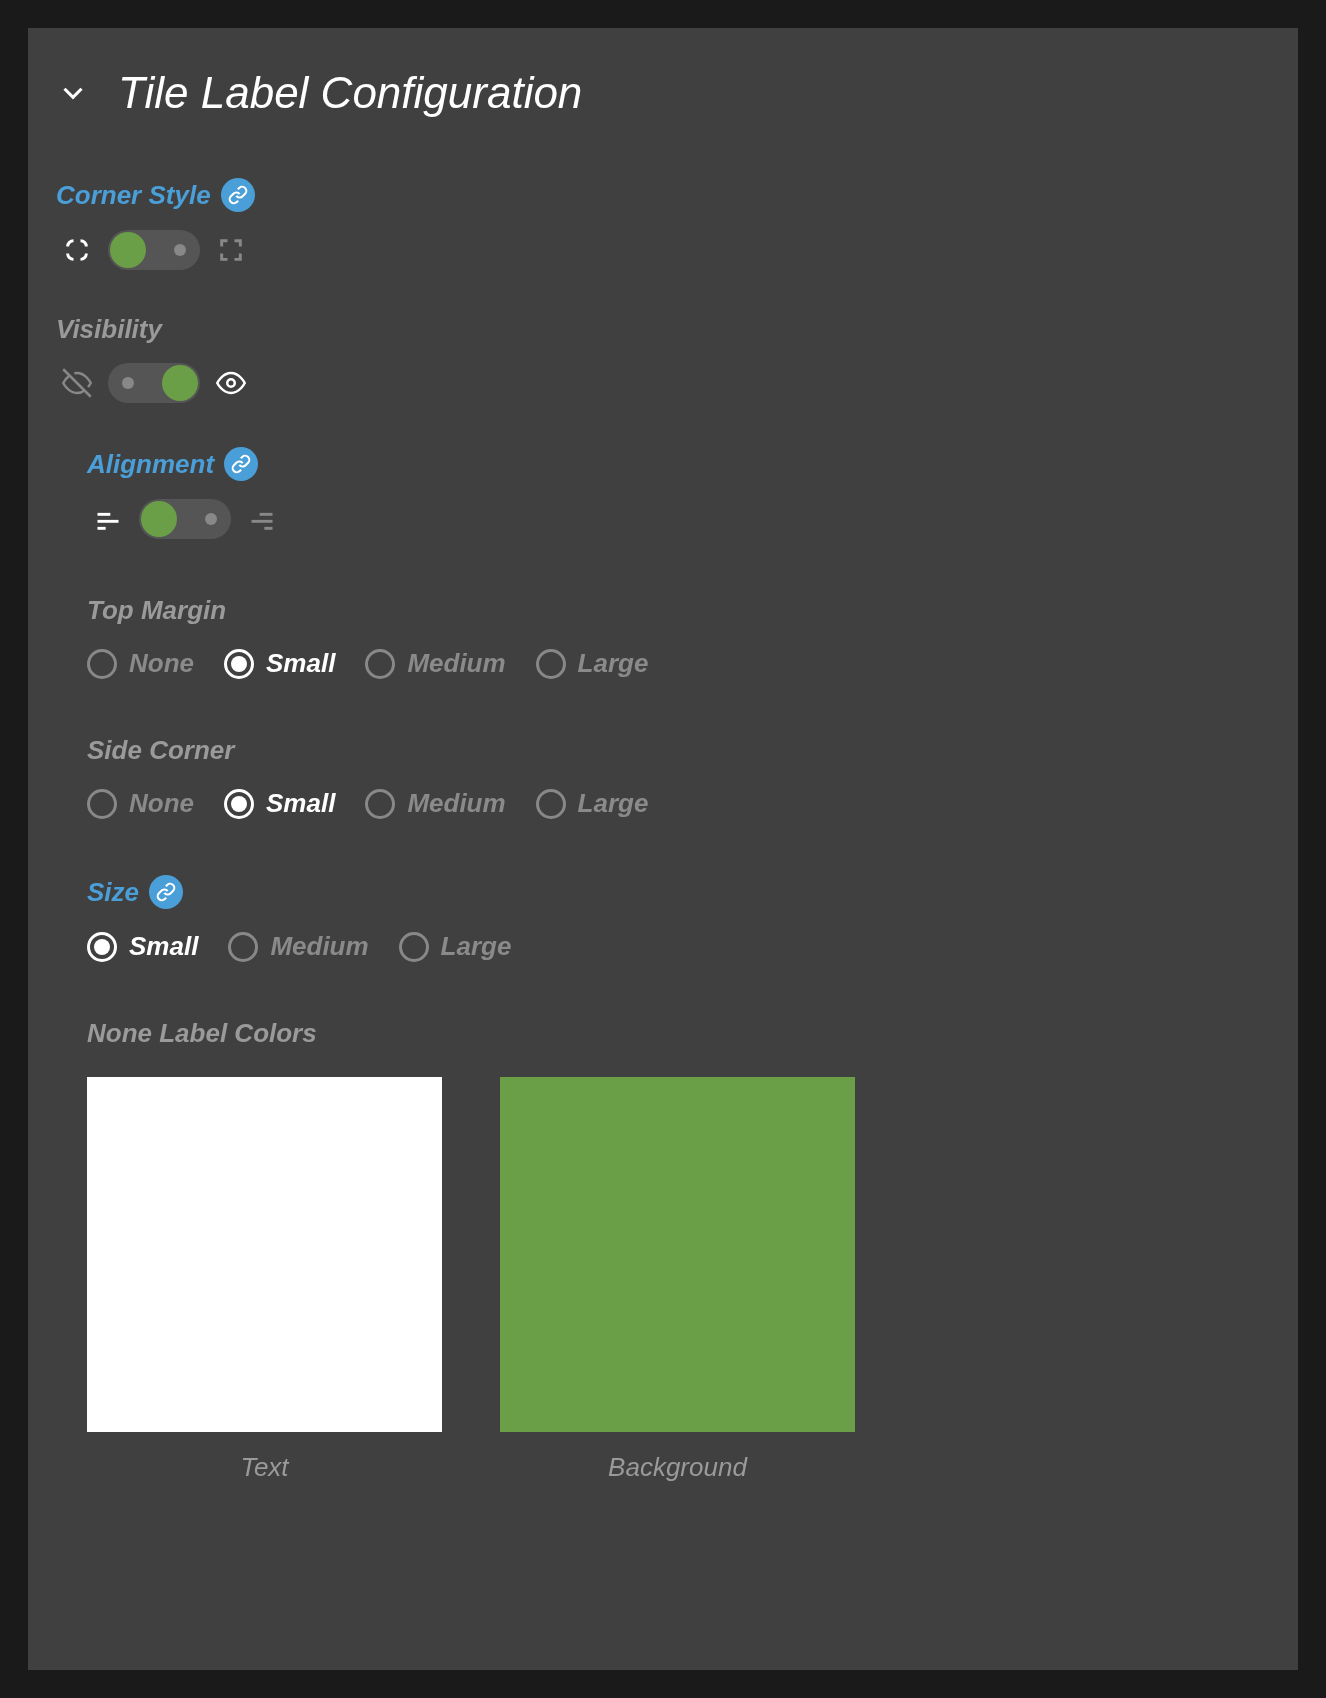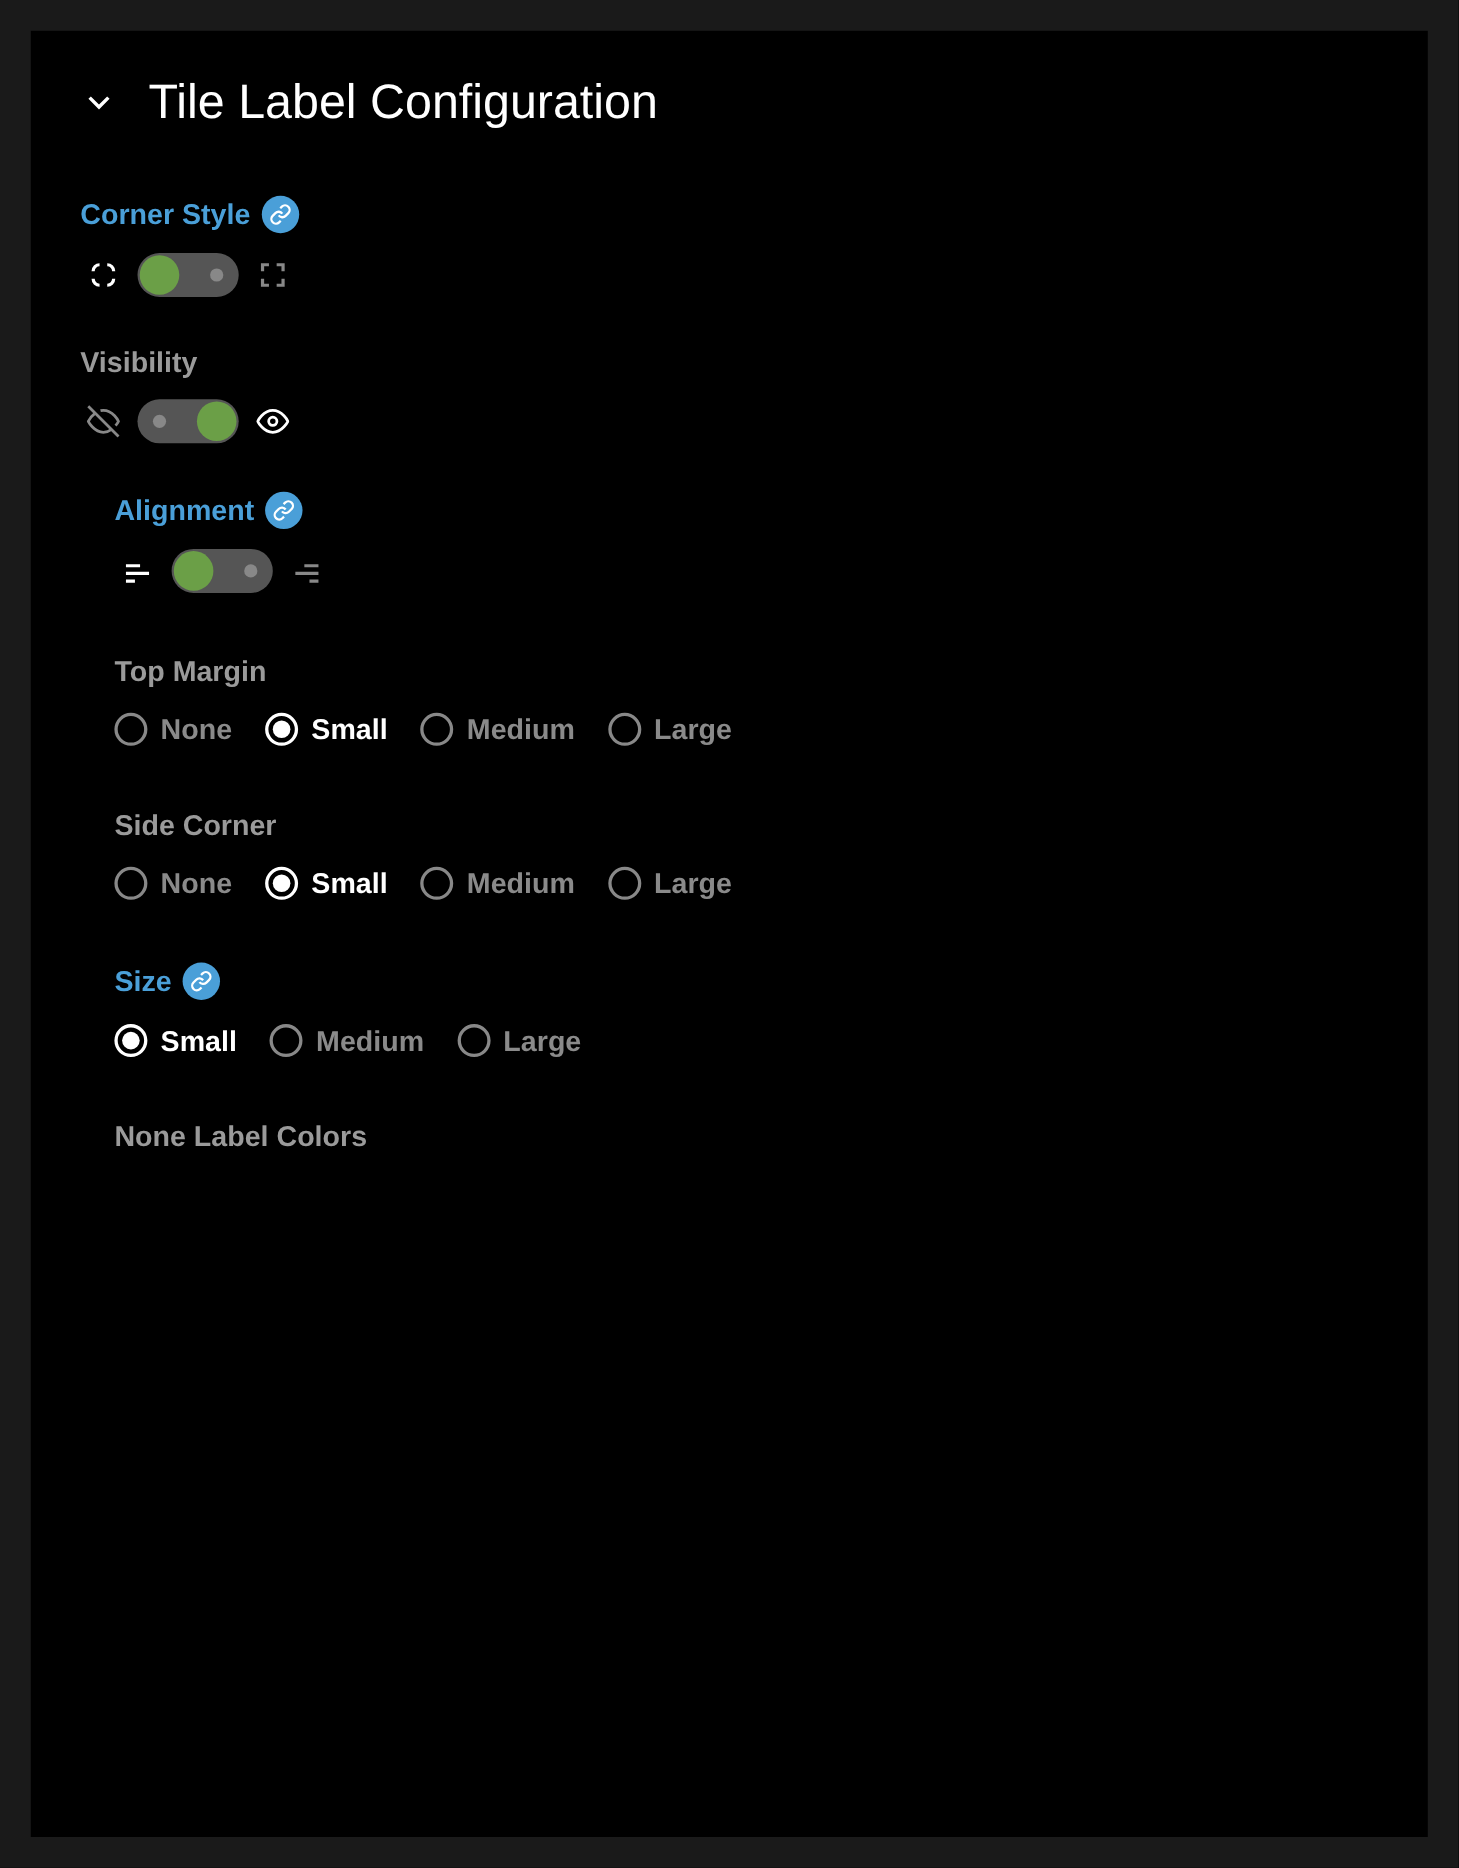--- a/index.html
+++ b/index.html
@@ -4,24 +4,25 @@
 <style>
   * { box-sizing: border-box; margin: 0; padding: 0; }
   html, body { width: 1326px; height: 1698px; }
   body {
     background: #1a1a1a;
     font-family: -apple-system, BlinkMacSystemFont, "Segoe UI", Arial, sans-serif;
     color: #9a9a9a;
     padding: 28px;
   }
   .panel {
-    background: #000000;
+    background: #404040;
     width: 100%;
     height: 100%;
-    padding: 40px 45px;
+    padding: 40px 28px;
+    font-style: italic;
   }
   .header {
     display: flex;
     align-items: center;
     gap: 28px;
     margin-bottom: 60px;
   }
   .chevron {
     color: #fff;
     display:flex;
@@ -86,21 +87,21 @@
   .toggle .dot.left { left:14px; }
   .toggle .dot.right { right:14px; }
   .radio-row {
     display:flex;
     gap: 30px;
     align-items:center;
     margin-top: 22px;
   }
   .radio-item {
     display:flex;
-    align-items:flex-start;
+    align-items:flex-end;
     gap:12px;
   }
   .radio {
     width:30px; height:30px;
     border:3px solid #888;
     border-radius:50%;
     display:flex; align-items:center; justify-content:center;
   }
   .radio.selected { border-color:#fff; }
   .radio.selected::after {
@@ -308,15 +309,25 @@
           <span class="radio"></span>
           <span class="radio-label">Large</span>
         </div>
       </div>
   </div>
 
   <div class="section">
     <div class="label-row">
       <span class="label">None Label Colors</span>
     </div>
+    <div class="swatches" id="swatches">
+        <div class="swatch-col">
+          <div class="swatch" style="background: rgb(255, 255, 255);"></div>
+          <div class="swatch-label">Text</div>
+        </div>
+        <div class="swatch-col">
+          <div class="swatch" style="background: rgb(107, 159, 71);"></div>
+          <div class="swatch-label">Background</div>
+        </div>
+      </div>
   </div>
 
 </div>
 
 </body></html>

